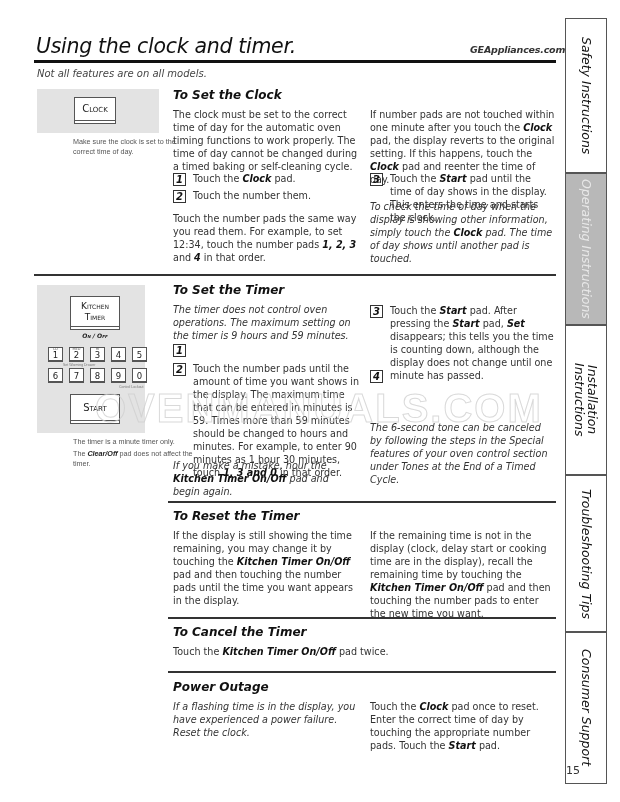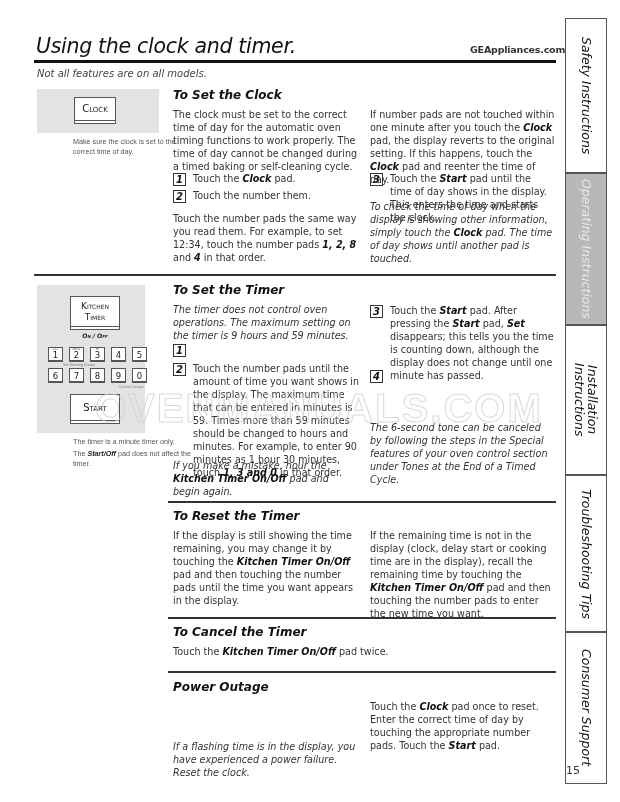--- a/index.html
+++ b/index.html
@@ -1,20 +1,20 @@
 <!DOCTYPE html>
 <html><head>
 <meta charset="utf-8">
 <style>
   * { box-sizing: border-box; margin: 0; padding: 0; }
   html, body { width: 620px; height: 802px; background: #ffffff; overflow: hidden; }
   body { position: relative; font-family: "DejaVu Sans", sans-serif; color: #2a2a2a; }
 
   .title { position: absolute; left: 36px; top: 34px; font-size: 20.5px; font-style: italic; color: #111; letter-spacing: -0.3px; }
-  .site { position: absolute; left: 470px; top: 44px; font-size: 9.5px; font-weight: bold; color: #333; letter-spacing: -0.2px; }
+  .site { position: absolute; left: 470px; top: 44px; font-size: 9.5px; font-style: italic; font-weight: bold; color: #333; letter-spacing: -0.2px; }
   .title-rule { position: absolute; left: 34px; top: 60px; width: 522px; height: 3px; background: #111; }
   .notice { position: absolute; left: 37px; top: 68px; font-size: 10px; font-style: italic; color: #444; }
 
   .sec-rule { position: absolute; left: 168px; width: 388px; height: 2px; background: #333; }
   .sec-rule.full { left: 34px; width: 522px; }
 
   .h2 { position: absolute; font-size: 12px; font-weight: bold; font-style: italic; color: #111; }
   .p { position: absolute; font-size: 9.6px; line-height: 13px; color: #333; }
   .p.it { font-style: italic; }
   .p b { color: #111; font-style: italic; }
@@ -78,21 +78,21 @@
 
 <div class="step" style="left:173px;top:172px;width:185px;">
   <div class="num">1</div>
   <div><span>Touch the </span><b>Clock</b><span> pad.</span></div>
 </div>
 <div class="step" style="left:173px;top:189px;width:185px;">
   <div class="num">2</div>
   <div><span>Touch the number them.</span></div>
 </div>
 <div class="p" style="left:173px;top:212px;width:185px;">
-  <span>Touch the number pads the same way you read them. For example, to set 12:34, touch the number pads </span><b>1, 2, 8</b><span> and </span><b>4</b><span> in that order.</span>
+  <span>Touch the number pads the same way you read them. For example, to set 12:34, touch the number pads </span><b>1, 2, 3</b><span> and </span><b>4</b><span> in that order.</span>
 </div>
 
 <div class="p" style="left:370px;top:108px;width:185px;">
   <span>If number pads are not touched within one minute after you touch the </span><b>Clock</b><span> pad, the display reverts to the original setting. If this happens, touch the </span><b>Clock</b><span> pad and reenter the time of day.</span>
 </div>
 <div class="step" style="left:370px;top:172px;width:185px;">
   <div class="num">3</div>
   <div><span>Touch the </span><b>Start</b><span> pad until the time of day shows in the display. This enters the time and starts the clock.</span></div>
 </div>
 <div class="p it" style="left:370px;top:200px;width:185px;">
@@ -119,21 +119,21 @@
   <div class="key" style="left:32px;top:83px;"><span>7</span></div>
   <div class="key" style="left:53px;top:83px;"><span>8</span></div>
   <div class="key" style="left:74px;top:83px;"><span>9</span></div>
   <div class="key" style="left:95px;top:83px;"><span>0</span></div>
   <div class="tiny" style="left:82px;top:100px;">Control Lockout</div>
 
   <div class="pad-btn" style="left:33px;top:109px;width:50px;height:30px;font-size:10px;line-height:26px;">Start</div>
 </div>
 <div class="caption" style="left:37px;top:437px;width:125px;">The timer is a minute timer only.</div>
 <div class="caption" style="left:37px;top:449px;width:125px;">
-  <span>The </span><b>Start/Off</b><span> pad does not affect the timer.</span>
+  <span>The </span><b>Clear/Off</b><span> pad does not affect the timer.</span>
 </div>
 
 <div class="h2" style="left:173px;top:283px;">To Set the Timer</div>
 <div class="p it" style="left:173px;top:303px;width:185px;">The timer does not control oven operations. The maximum setting on the timer is 9 hours and 59 minutes.</div>
 
 <div class="step" style="left:173px;top:343px;width:188px;">
   <div class="num">1</div>
 </div>
 <div class="step" style="left:173px;top:362px;width:188px;">
   <div class="num">2</div>
@@ -164,18 +164,18 @@
 </div>
 
 <div class="sec-rule" style="top:617px;"></div>
 <div class="h2" style="left:173px;top:625px;">To Cancel the Timer</div>
 <div class="p" style="left:173px;top:645px;width:380px;">
   <span>Touch the </span><b>Kitchen Timer On/Off</b><span> pad twice.</span>
 </div>
 
 <div class="sec-rule" style="top:671px;"></div>
 <div class="h2" style="left:173px;top:680px;">Power Outage</div>
-<div class="p it" style="left:173px;top:740px;width:185px;">If a flashing time is in the display, you have experienced a power failure. Reset the clock.</div>
+<div class="p it" style="left:173px;top:700px;width:185px;">If a flashing time is in the display, you have experienced a power failure. Reset the clock.</div>
 <div class="p" style="left:370px;top:700px;width:185px;">
   <span>Touch the </span><b>Clock</b><span> pad once to reset. Enter the correct time of day by touching the appropriate number pads. Touch the </span><b>Start</b><span> pad.</span>
 </div>
 
 <div class="pagenum">15</div>
 
 </body></html>

